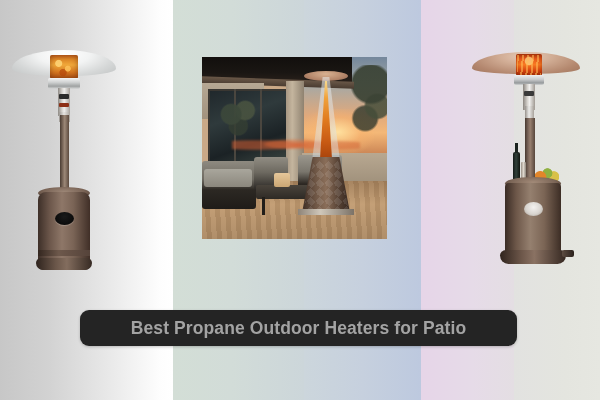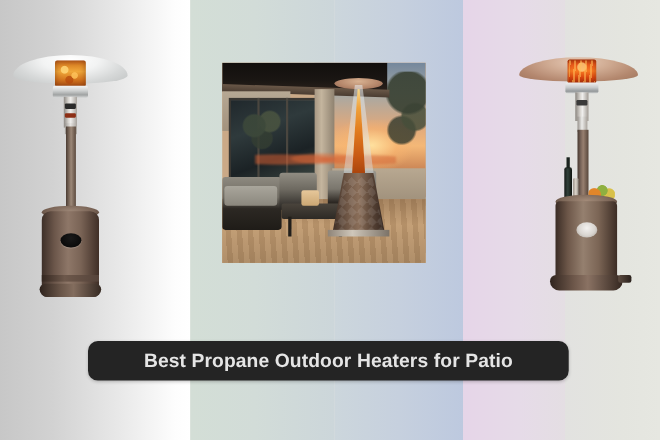--- a/index.html
+++ b/index.html
@@ -327,21 +327,21 @@
   }
 
   
   #title-banner{
     position:absolute;left:80px;top:310px;width:437px;height:36px;
     background:#242424;border-radius:9px;
     display:flex;align-items:center;justify-content:center;
     box-shadow:0 1px 3px rgba(0,0,0,.22);
   }
   #title-text{
-    color:#e5e5e5;font-size:17.5px;font-weight:bold;
+    color:#a3a3a3;font-size:17.5px;font-weight:bold;
     letter-spacing:.1px;white-space:nowrap;
     font-family:"Liberation Sans","DejaVu Sans",sans-serif;
   }
 </style>
 </head>
 <body>
 
 <div id="canvas">
 
   <div class="bg-band band-grey"></div>

